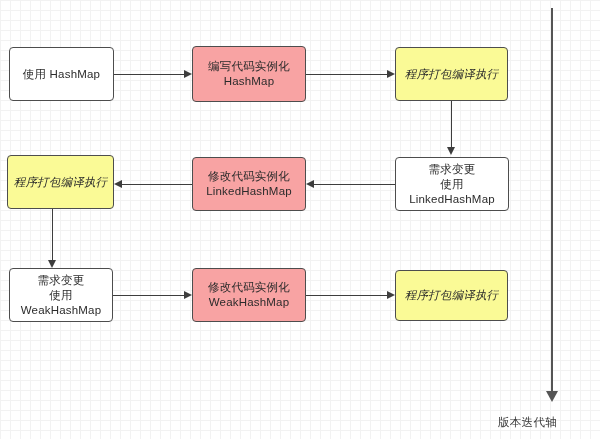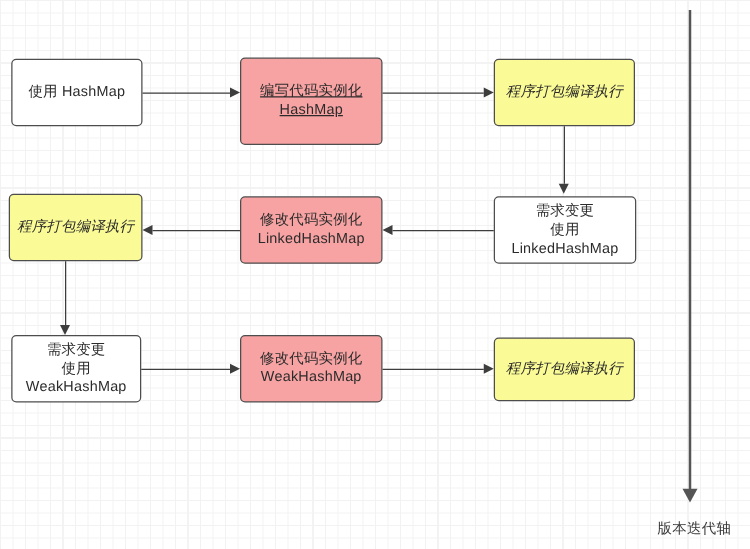--- a/index.html
+++ b/index.html
@@ -68,35 +68,35 @@
   #axis-arrow{
     position:absolute;
     left:546px;top:391px;
     width:0;height:0;
     border-left:6px solid transparent;
     border-right:6px solid transparent;
     border-top:11px solid #555555;
   }
   #axis-label{
     position:absolute;
-    left:526px;top:415px;
+    left:498px;top:415px;
     font-size:11.5px;
     color:#3a3a3a;
     letter-spacing:0.3px;
     white-space:nowrap;
   }
 </style>
 </head>
 <body>
 
 <div id="canvas">
 
   <div class="node white" style="left:9px;top:47px;width:105px;height:54px;">使用 HashMap</div>
 
-  <div class="node pink" style="left:192px;top:46px;width:114px;height:70px;text-decoration:underline;">编写代码实例化
+  <div class="node pink" style="left:192px;top:46px;width:114px;height:56px;">编写代码实例化
 HashMap</div>
 
   <div class="node yellow" style="left:395px;top:47px;width:113px;height:54px;">程序打包编译执行</div>
 
   <div class="edge h" style="left:114px;top:73.5px;width:70px;"></div>
   <div class="arrow right" style="left:184px;top:69.5px;"></div>
 
   <div class="edge h" style="left:306px;top:73.5px;width:81px;"></div>
   <div class="arrow right" style="left:387px;top:69.5px;"></div>
 

